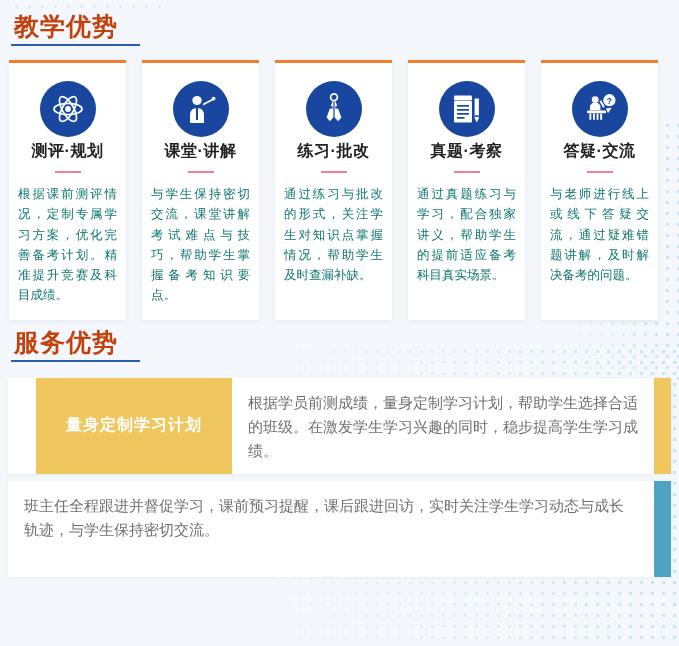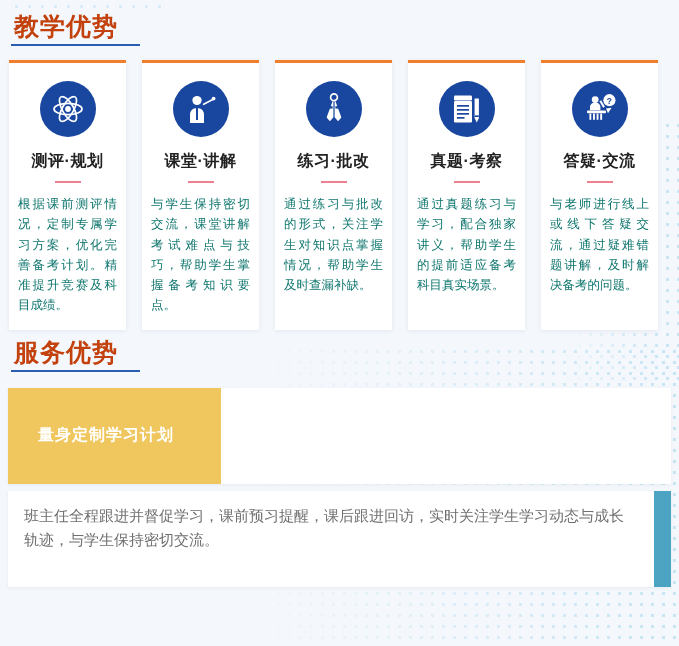--- a/index.html
+++ b/index.html
@@ -101,21 +101,21 @@
     height: 56px;
     margin: 2px auto 0;
     border-radius: 50%;
     background: #19479f;
     display: flex;
     align-items: center;
     justify-content: center;
   }
   .card-icon svg { display: block; }
   .card-title {
-    margin-top: 14px;
+    margin-top: 4px;
     font-size: 16px;
     font-weight: bold;
     color: #222;
     letter-spacing: .5px;
     white-space: nowrap;
   }
   .card-rule {
     width: 26px;
     height: 2px;
     background: #f0808f;
@@ -142,20 +142,21 @@
   .service-label {
     width: 196px;
     flex: 0 0 196px;
     display: flex;
     align-items: center;
     justify-content: center;
     color: #ffffff;
     font-size: 16px;
     font-weight: bold;
     letter-spacing: 1px;
+    margin-left: 28px;
   }
   .service-body {
     flex: 1 1 auto;
     padding: 13px 16px 13px 16px;
     font-size: 15px;
     line-height: 1.62;
     color: #6f6f6f;
   }
   .service-accent {
     width: 17px;
@@ -274,20 +275,21 @@
   </div>
 
   <div class="heading-row-2">
     <div class="section-heading">服务优势</div>
   </div>
 
   <div class="services">
 
     <div class="service-row row-yellow">
       <div class="service-label">量身定制学习计划</div>
+      <div class="service-body">根据学员前测成绩，量身定制学习计划，帮助学生选择合适的班级。在激发学生学习兴趣的同时，稳步提高学生学习成绩。</div>
       <div class="service-accent"></div>
     </div>
 
     <div class="service-row row-blue">
       <div class="service-body">班主任全程跟进并督促学习，课前预习提醒，课后跟进回访，实时关注学生学习动态与成长轨迹，与学生保持密切交流。</div>
       <div class="service-accent"></div>
     </div>
 
   </div>
 

